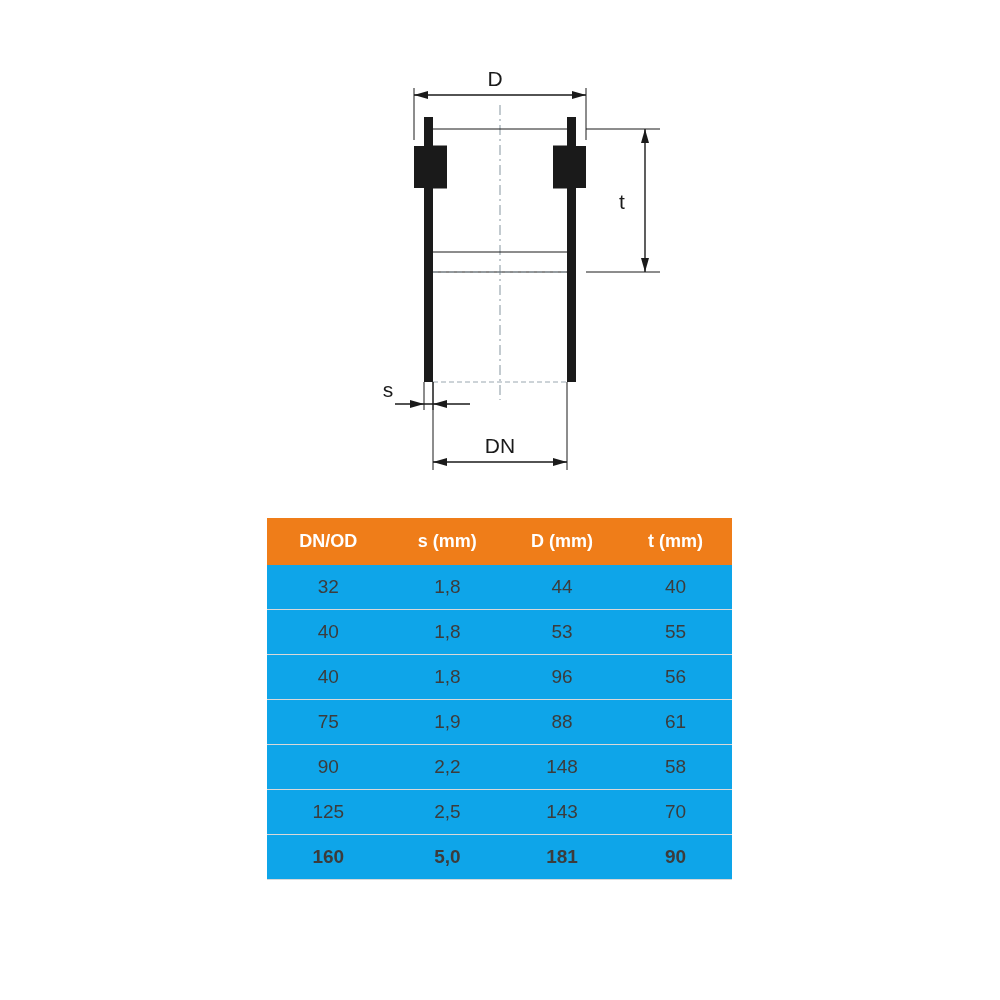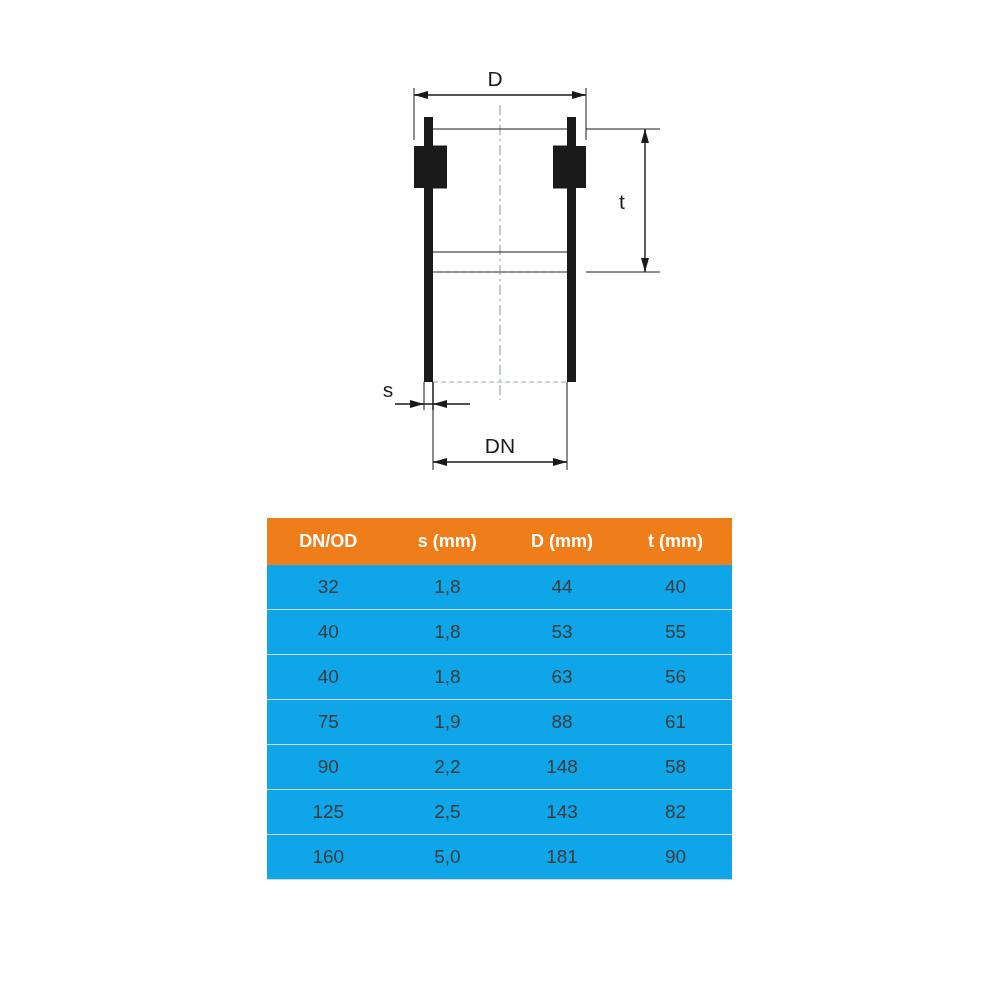--- a/index.html
+++ b/index.html
@@ -50,20 +50,21 @@
   #spec-table td {
     text-align: center;
     padding: 11px 4px;
     border-bottom: 1px solid #d8d8d8;
     font-size: 19px;
     color: #3c3c3c;
     background: #0ea5e9;
   }
   #spec-table tbody tr:last-child td {
     border-bottom: 1px solid #d8d8d8;
+    font-weight: bold;
   }
 </style>
 </head>
 <body>
 
 <div id="drawing">
   <svg width="1000" height="500" viewBox="0 0 1000 500" xmlns="http://www.w3.org/2000/svg">
 
     <line x1="500" y1="105" x2="500" y2="400" stroke="#9aa7b0" stroke-width="1.2" stroke-dasharray="10,4,2,4"></line>
 
@@ -177,40 +178,40 @@
     </tr>
     <tr>
       <td>40</td>
       <td>1,8</td>
       <td>53</td>
       <td>55</td>
     </tr>
     <tr>
       <td>40</td>
       <td>1,8</td>
-      <td>63</td>
+      <td>96</td>
       <td>56</td>
     </tr>
     <tr>
       <td>75</td>
       <td>1,9</td>
       <td>88</td>
       <td>61</td>
     </tr>
     <tr>
       <td>90</td>
       <td>2,2</td>
       <td>148</td>
       <td>58</td>
     </tr>
     <tr>
       <td>125</td>
       <td>2,5</td>
       <td>143</td>
-      <td>82</td>
+      <td>70</td>
     </tr>
     <tr>
       <td>160</td>
       <td>5,0</td>
       <td>181</td>
       <td>90</td>
     </tr>
   </tbody>
 </table>
 

